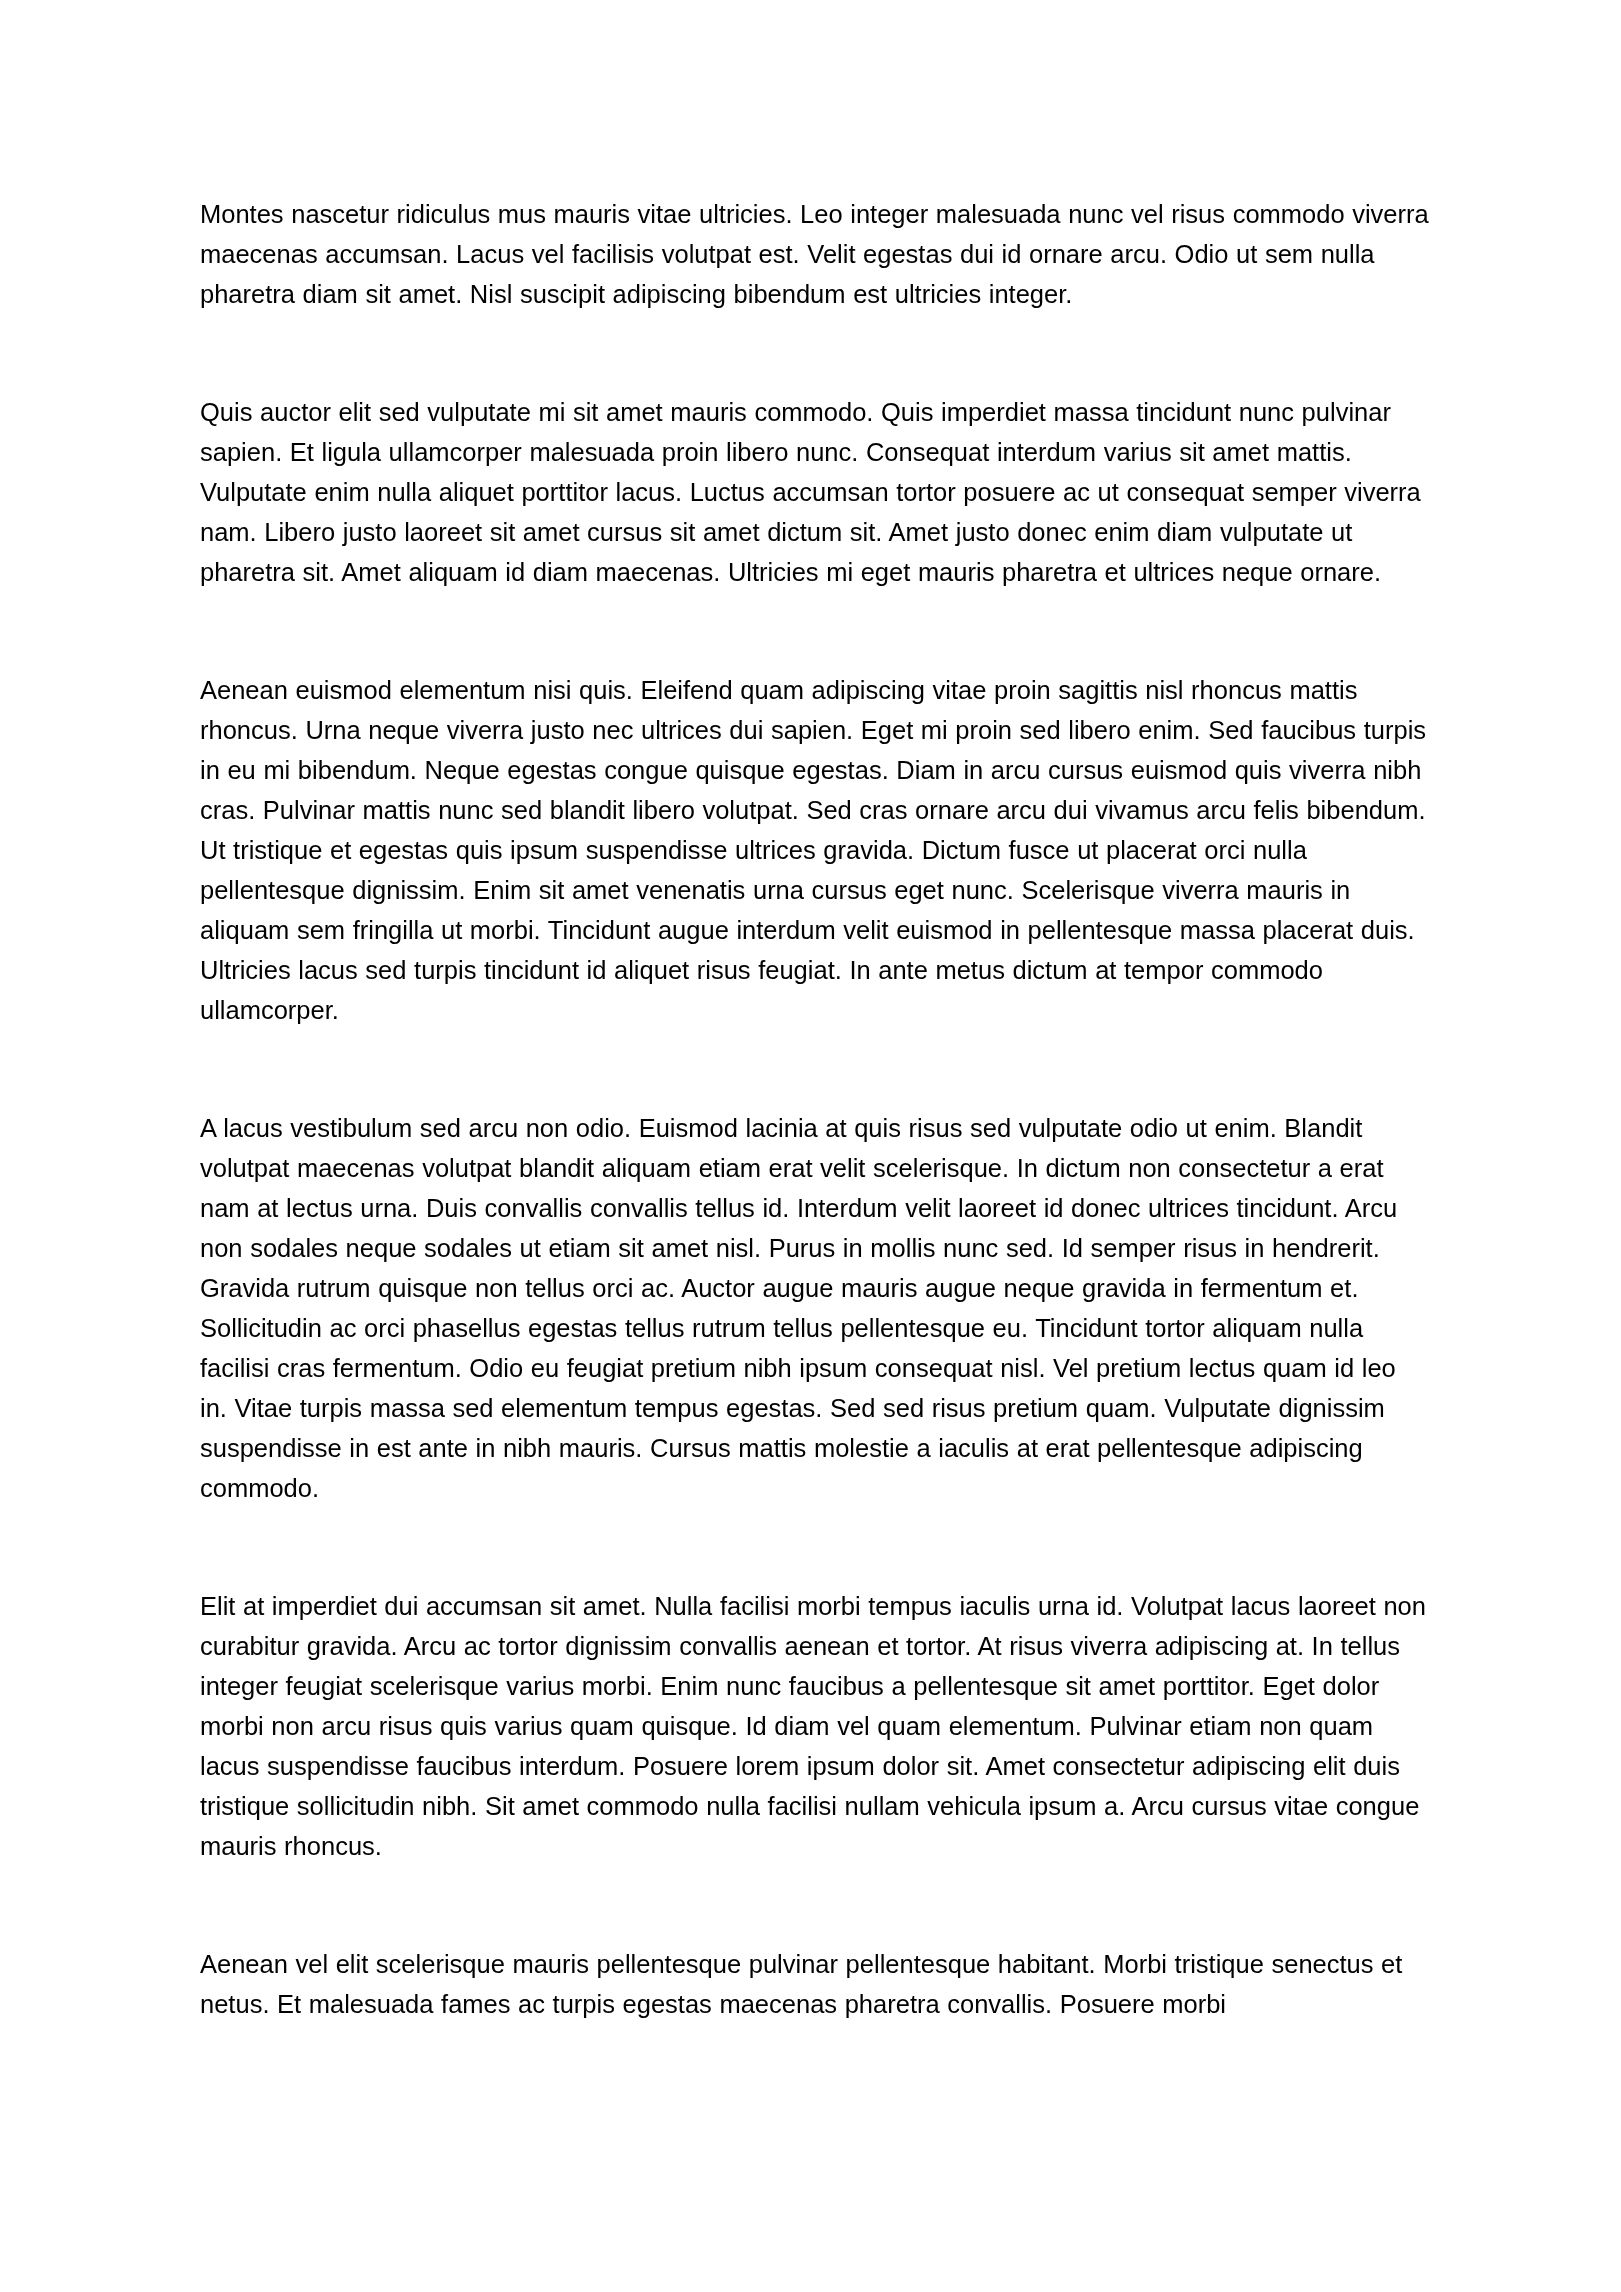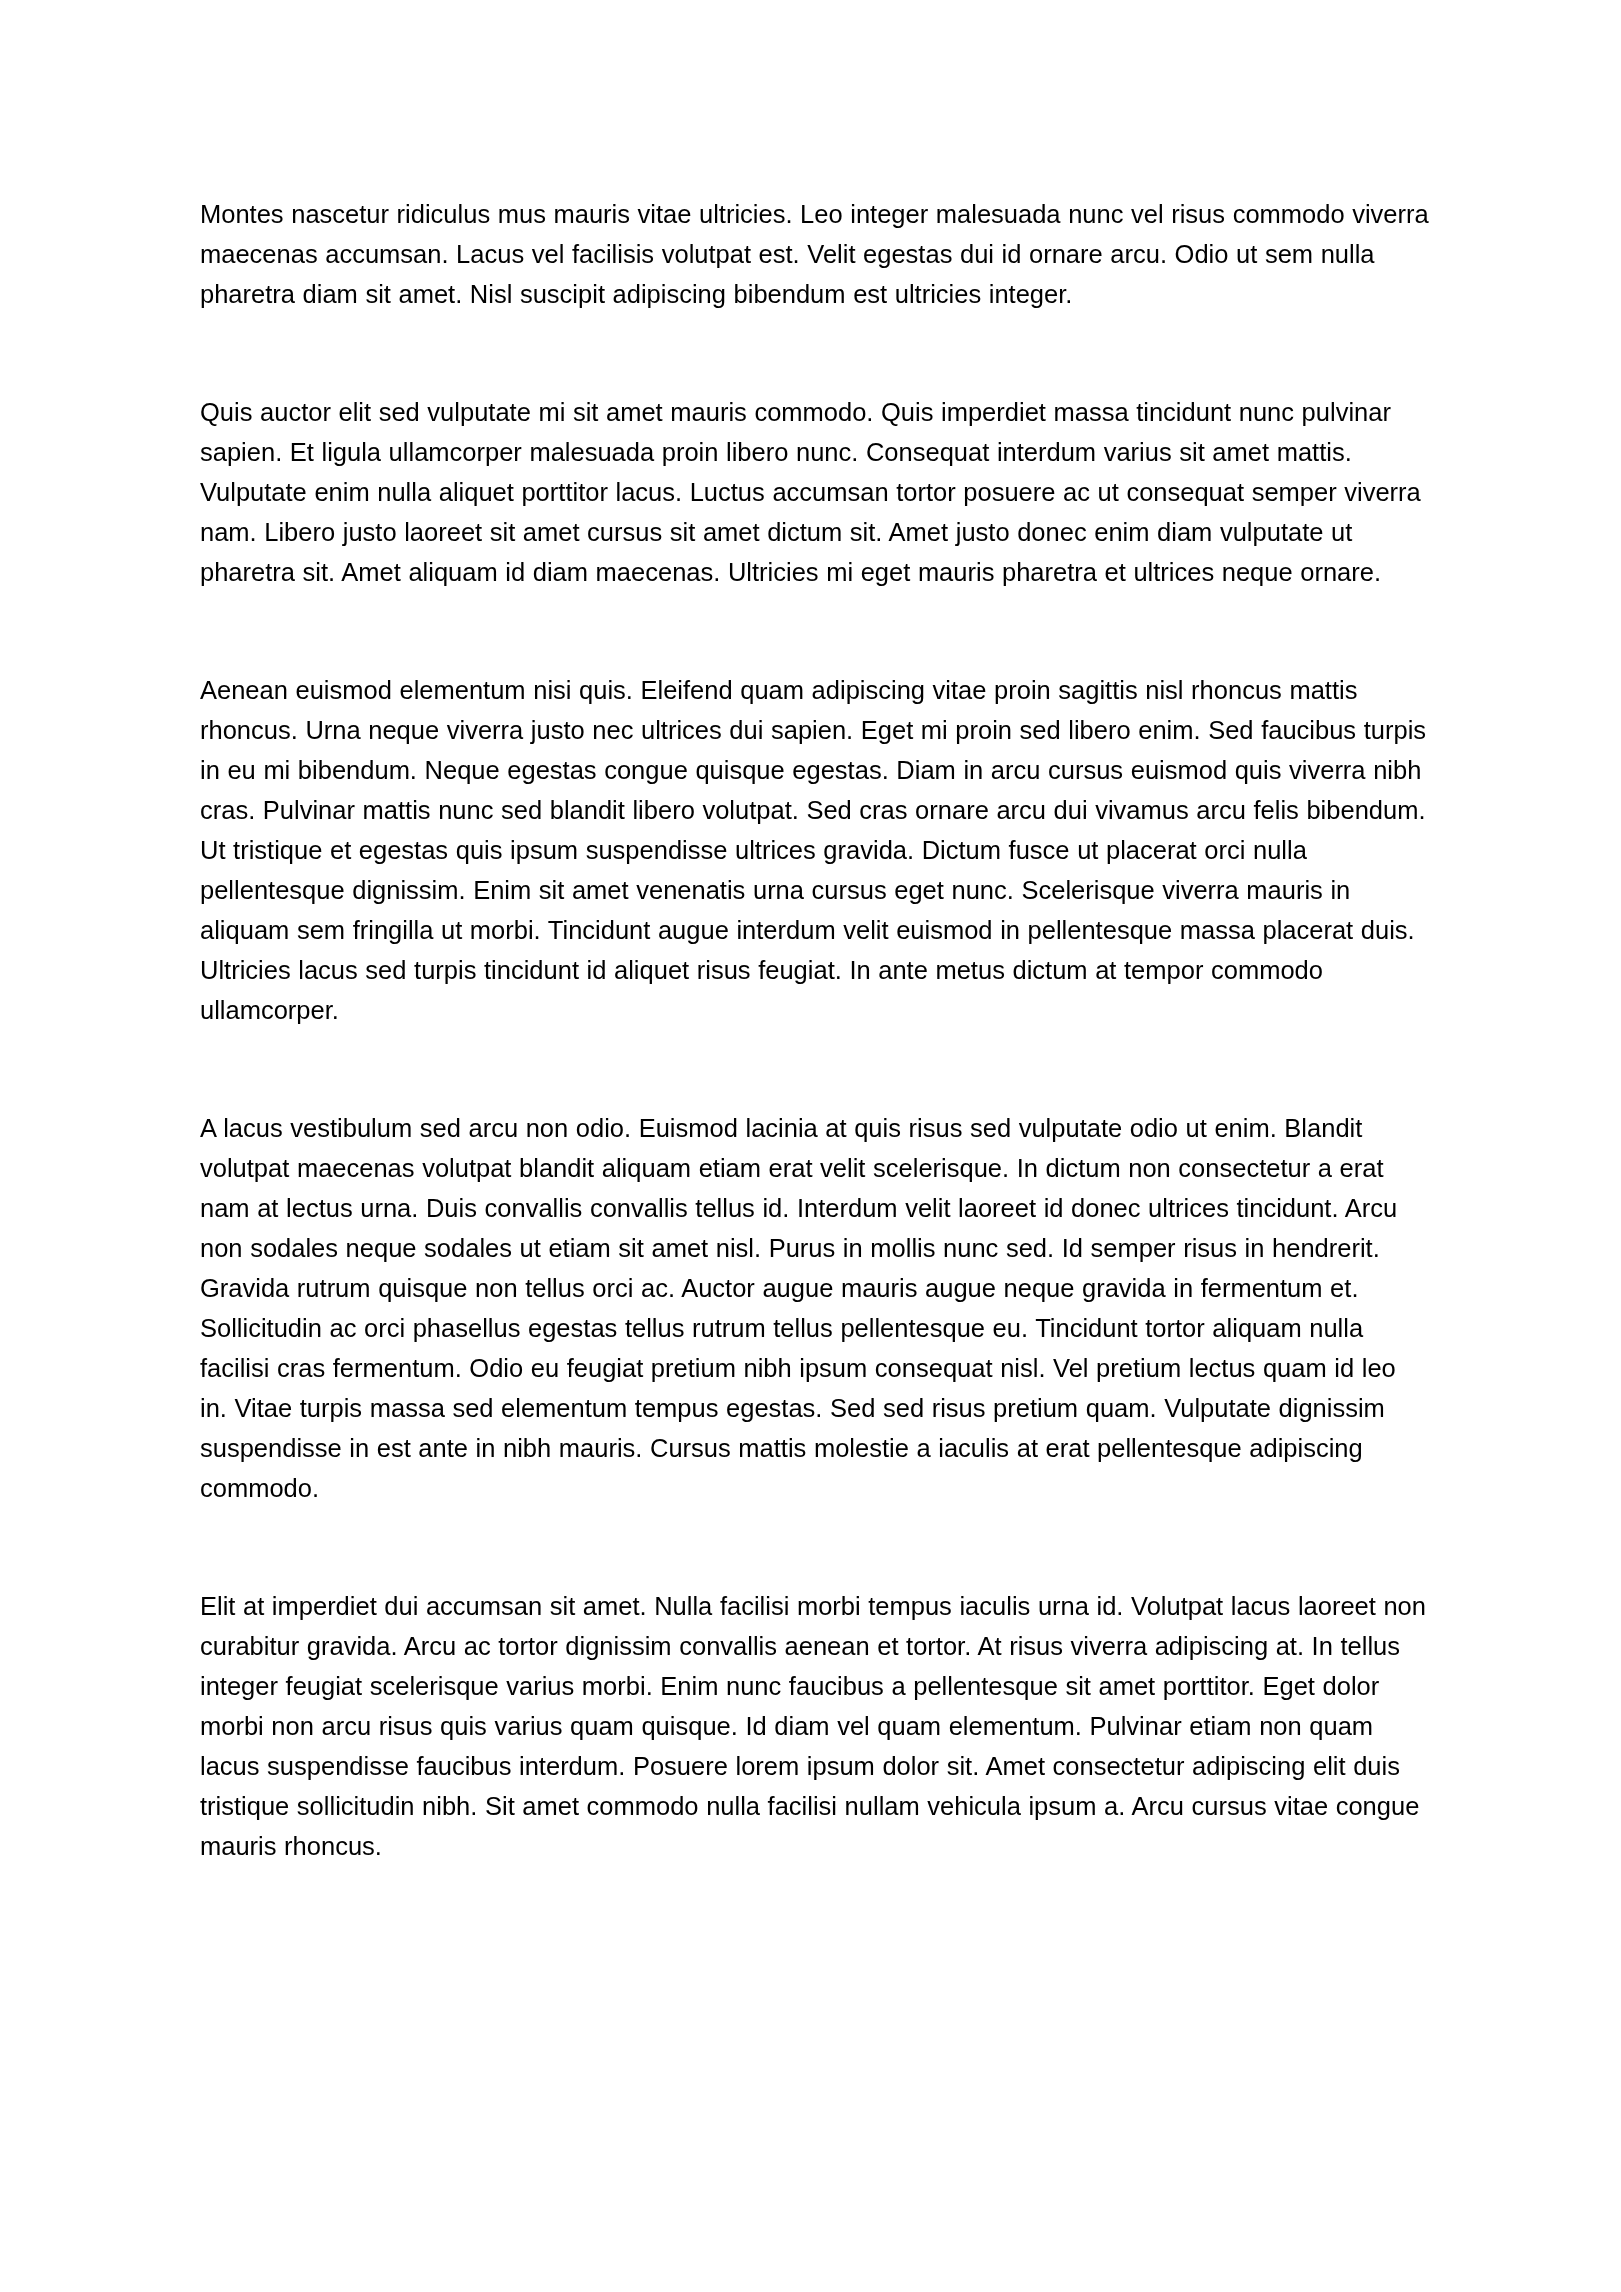--- a/index.html
+++ b/index.html
@@ -35,14 +35,15 @@
 </style>
 </head>
 <body>
 
 <div class="page">
   <p>Montes nascetur ridiculus mus mauris vitae ultricies. Leo integer malesuada nunc vel risus commodo viverra maecenas accumsan. Lacus vel facilisis volutpat est. Velit egestas dui id ornare arcu. Odio ut sem nulla pharetra diam sit amet. Nisl suscipit adipiscing bibendum est ultricies integer.</p>
   <p>Quis auctor elit sed vulputate mi sit amet mauris commodo. Quis imperdiet massa tincidunt nunc pulvinar sapien. Et ligula ullamcorper malesuada proin libero nunc. Consequat interdum varius sit amet mattis. Vulputate enim nulla aliquet porttitor lacus. Luctus accumsan tortor posuere ac ut consequat semper viverra nam. Libero justo laoreet sit amet cursus sit amet dictum sit. Amet justo donec enim diam vulputate ut pharetra sit. Amet aliquam id diam maecenas. Ultricies mi eget mauris pharetra et ultrices neque ornare.</p>
   <p>Aenean euismod elementum nisi quis. Eleifend quam adipiscing vitae proin sagittis nisl rhoncus mattis rhoncus. Urna neque viverra justo nec ultrices dui sapien. Eget mi proin sed libero enim. Sed faucibus turpis in eu mi bibendum. Neque egestas congue quisque egestas. Diam in arcu cursus euismod quis viverra nibh cras. Pulvinar mattis nunc sed blandit libero volutpat. Sed cras ornare arcu dui vivamus arcu felis bibendum. Ut tristique et egestas quis ipsum suspendisse ultrices gravida. Dictum fusce ut placerat orci nulla pellentesque dignissim. Enim sit amet venenatis urna cursus eget nunc. Scelerisque viverra mauris in aliquam sem fringilla ut morbi. Tincidunt augue interdum velit euismod in pellentesque massa placerat duis. Ultricies lacus sed turpis tincidunt id aliquet risus feugiat. In ante metus dictum at tempor commodo ullamcorper.</p>
   <p>A lacus vestibulum sed arcu non odio. Euismod lacinia at quis risus sed vulputate odio ut enim. Blandit volutpat maecenas volutpat blandit aliquam etiam erat velit scelerisque. In dictum non consectetur a erat nam at lectus urna. Duis convallis convallis tellus id. Interdum velit laoreet id donec ultrices tincidunt. Arcu non sodales neque sodales ut etiam sit amet nisl. Purus in mollis nunc sed. Id semper risus in hendrerit. Gravida rutrum quisque non tellus orci ac. Auctor augue mauris augue neque gravida in fermentum et. Sollicitudin ac orci phasellus egestas tellus rutrum tellus pellentesque eu. Tincidunt tortor aliquam nulla facilisi cras fermentum. Odio eu feugiat pretium nibh ipsum consequat nisl. Vel pretium lectus quam id leo in. Vitae turpis massa sed elementum tempus egestas. Sed sed risus pretium quam. Vulputate dignissim suspendisse in est ante in nibh mauris. Cursus mattis molestie a iaculis at erat pellentesque adipiscing commodo.</p>
   <p>Elit at imperdiet dui accumsan sit amet. Nulla facilisi morbi tempus iaculis urna id. Volutpat lacus laoreet non curabitur gravida. Arcu ac tortor dignissim convallis aenean et tortor. At risus viverra adipiscing at. In tellus integer feugiat scelerisque varius morbi. Enim nunc faucibus a pellentesque sit amet porttitor. Eget dolor morbi non arcu risus quis varius quam quisque. Id diam vel quam elementum. Pulvinar etiam non quam lacus suspendisse faucibus interdum. Posuere lorem ipsum dolor sit. Amet consectetur adipiscing elit duis tristique sollicitudin nibh. Sit amet commodo nulla facilisi nullam vehicula ipsum a. Arcu cursus vitae congue mauris rhoncus.</p>
+  <p>Aenean vel elit scelerisque mauris pellentesque pulvinar pellentesque habitant. Morbi tristique senectus et netus. Et malesuada fames ac turpis egestas maecenas pharetra convallis. Posuere morbi</p>
 </div>
 
 
 </body></html>

